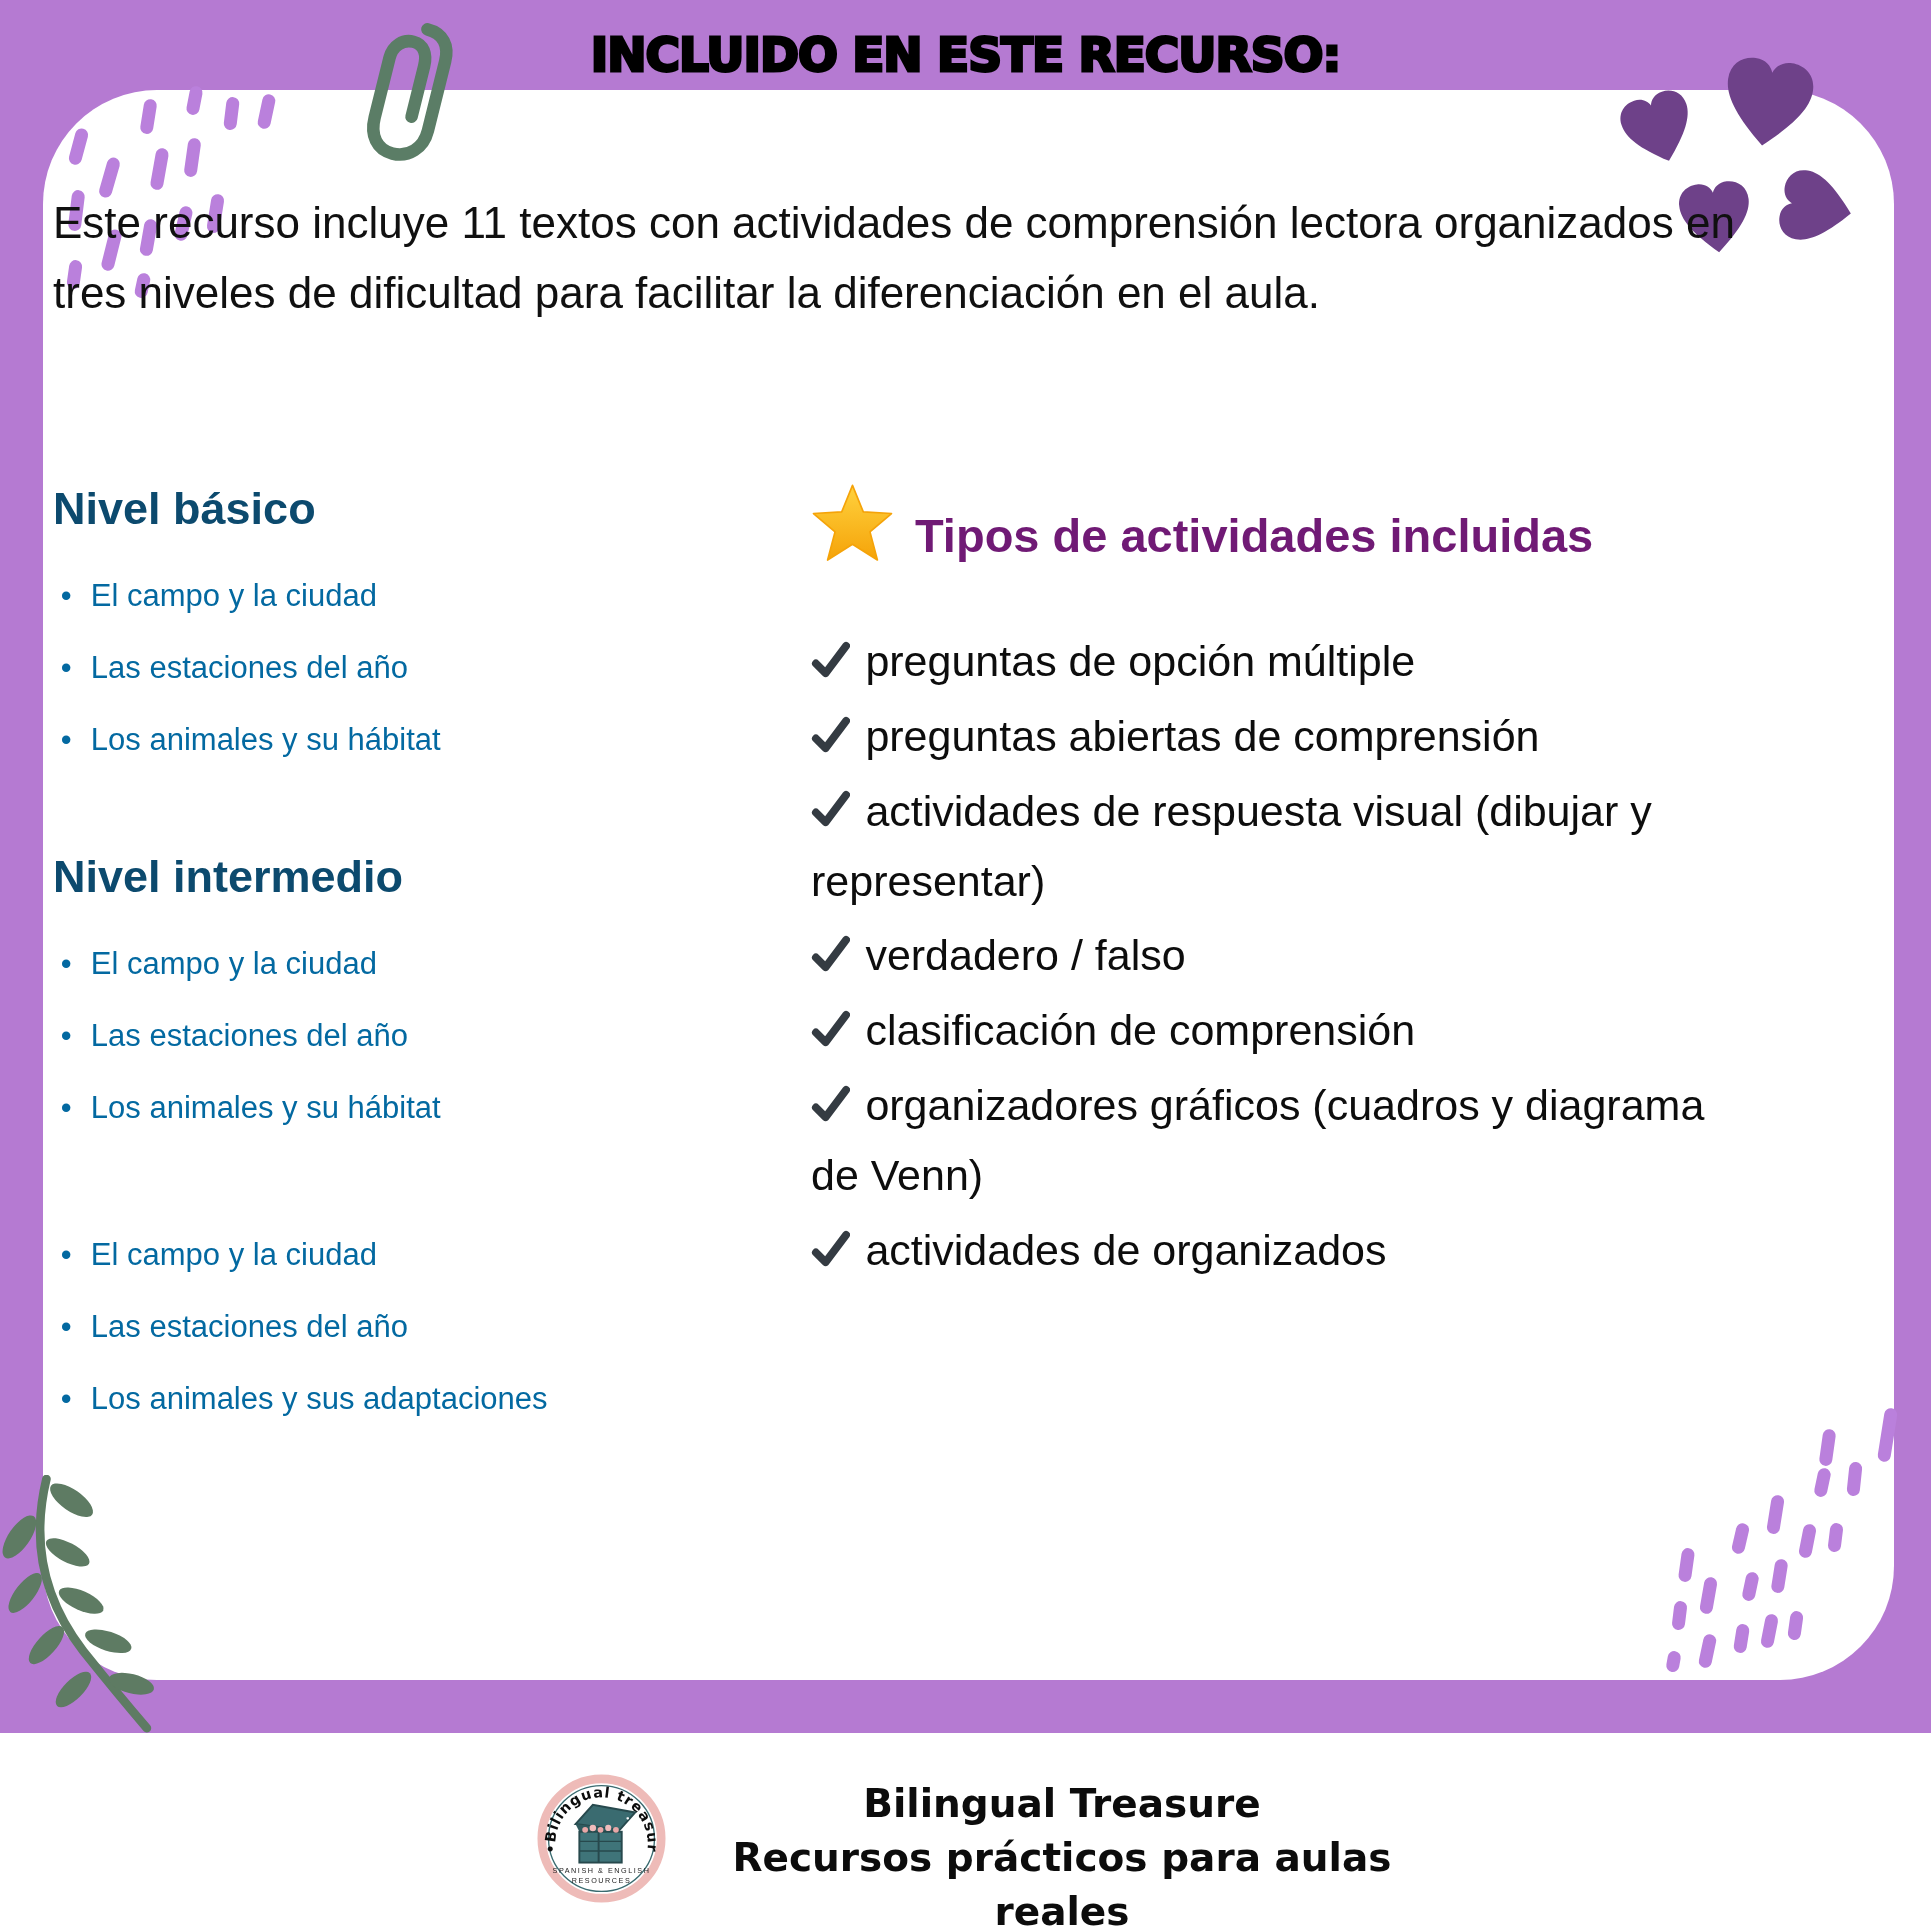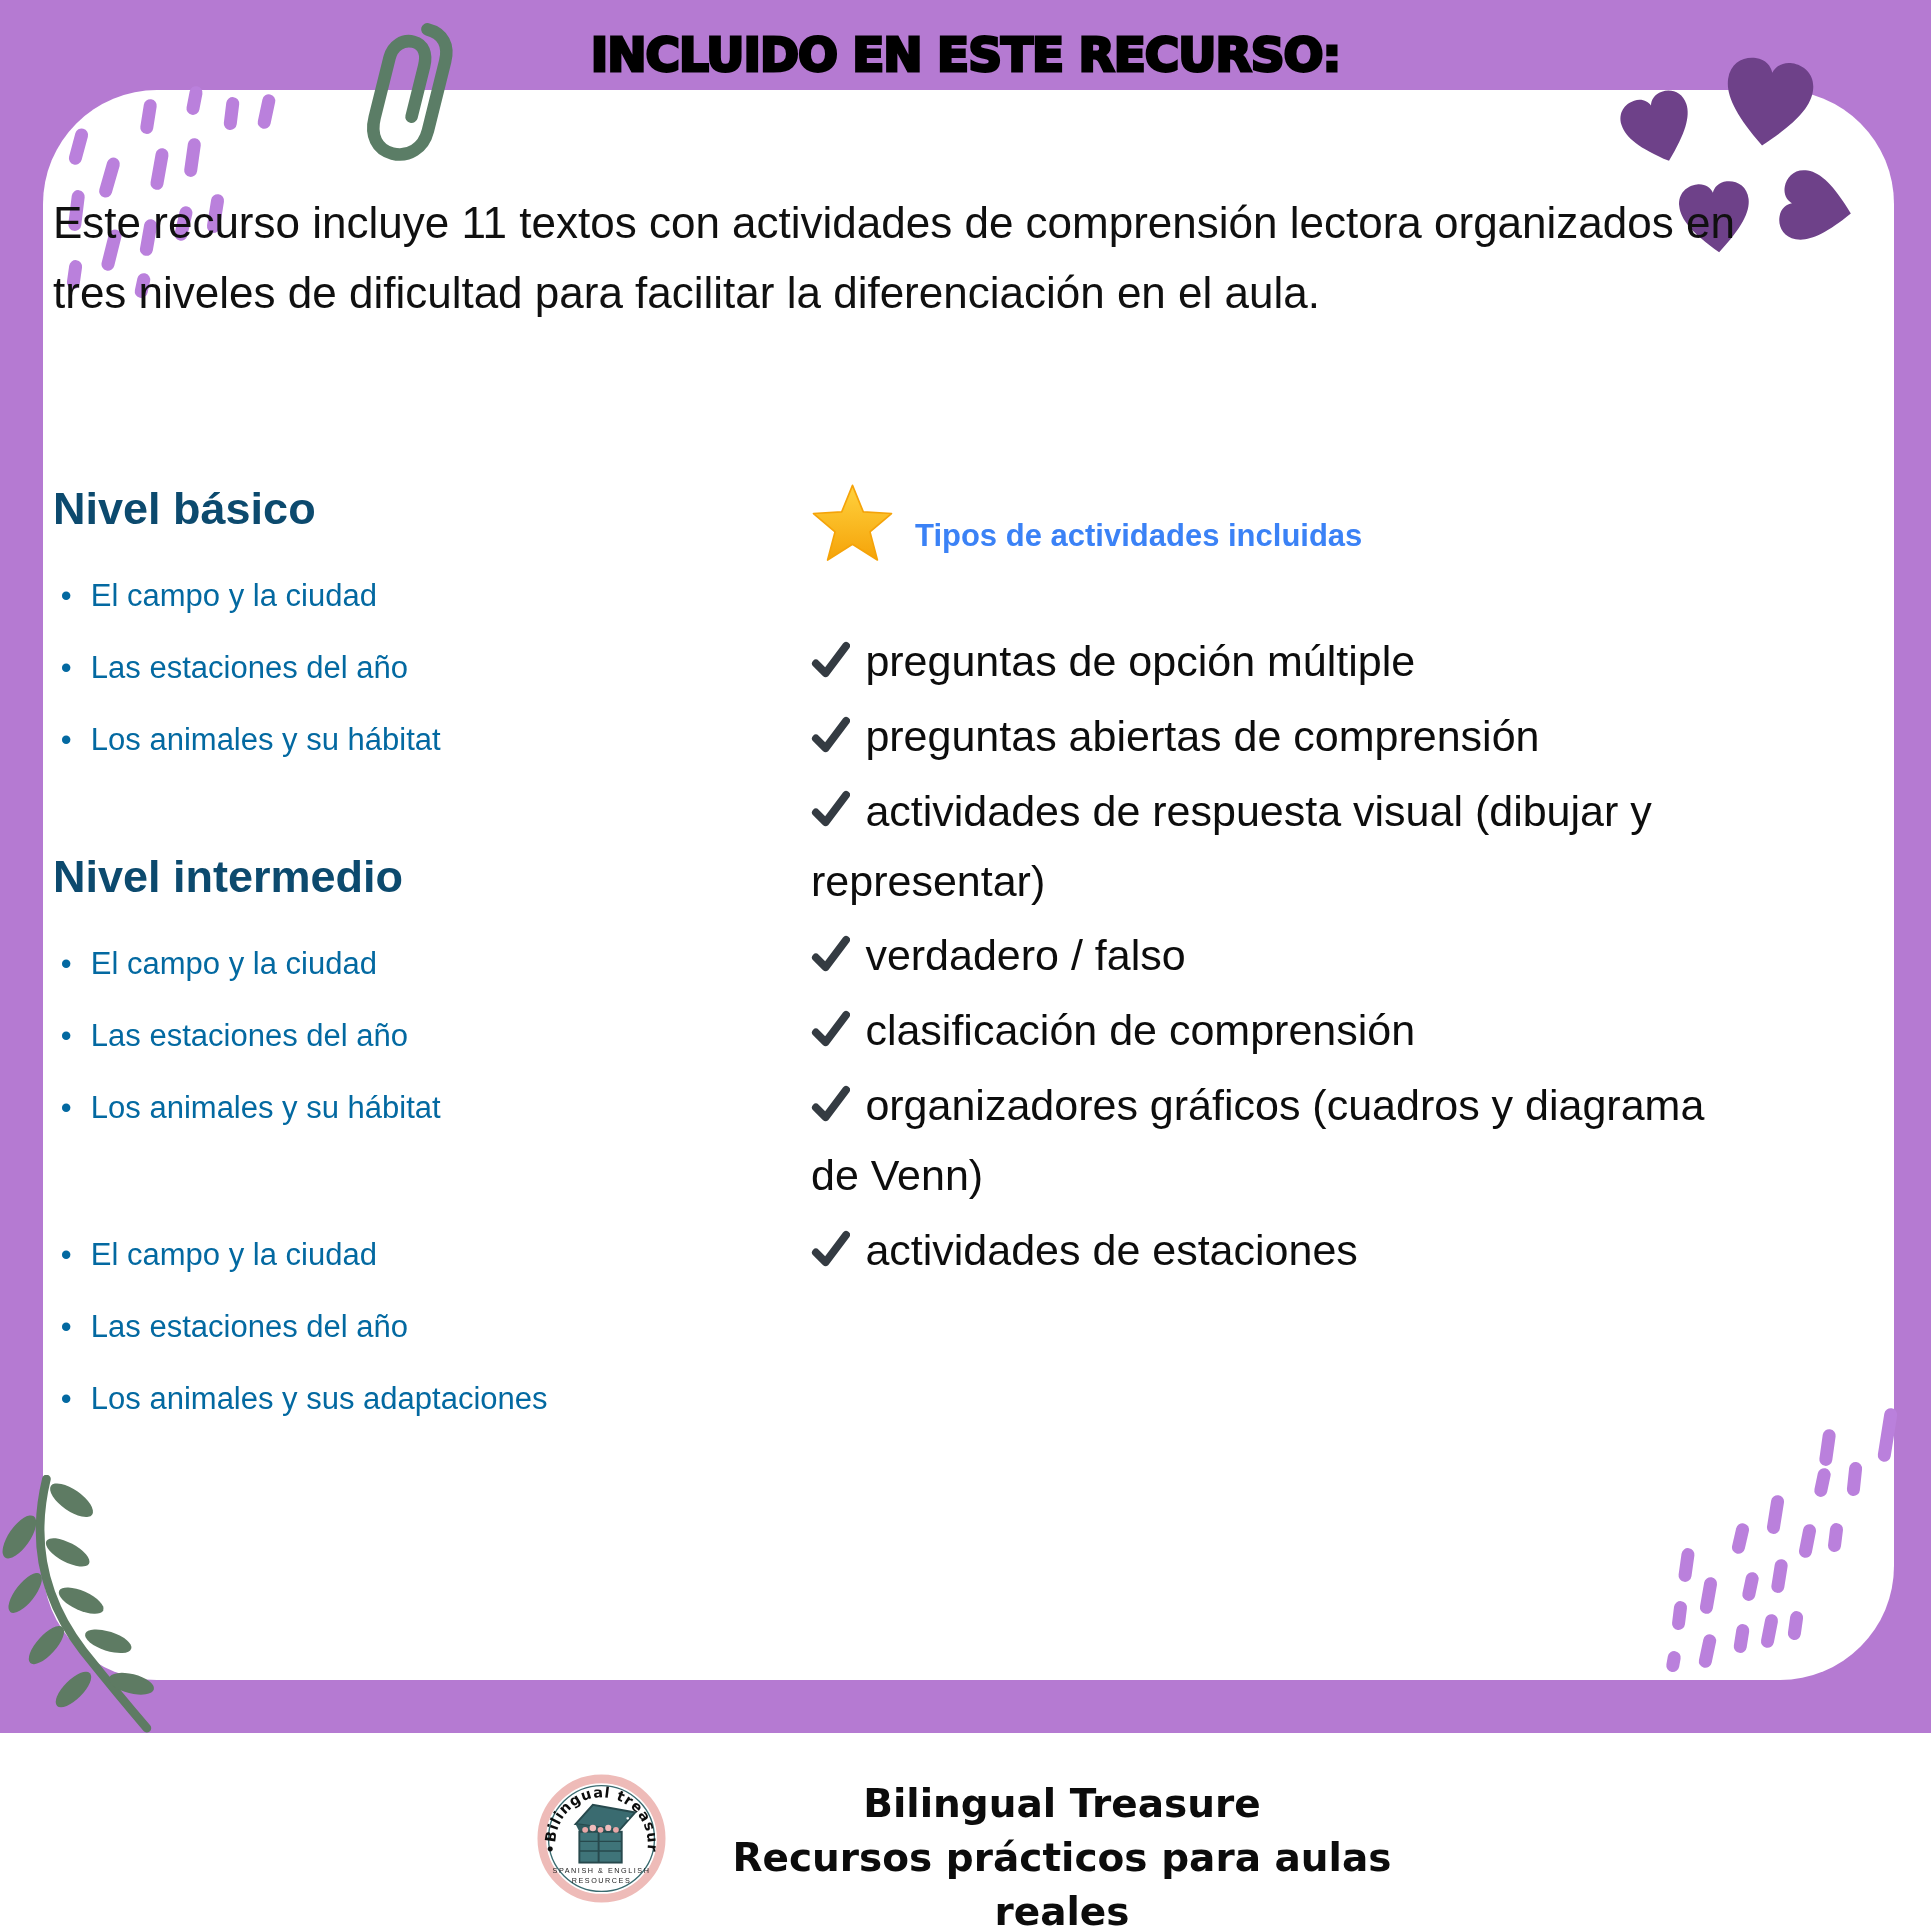--- a/index.html
+++ b/index.html
@@ -25,21 +25,21 @@
   }
   
   .levels{position:absolute;left:53px;top:483px;width:753px;}
   .level-group{margin-bottom:75px;}
   .level-heading{font-size:45px;font-weight:bold;color:#0c4a6e;margin:0 0 25px 0;}
   .level-list{list-style:none;margin:0;padding:0;font-size:31px;line-height:72px;color:#0369a1;}
   .level-list li::before{content:"•";margin-right:19.3px;margin-left:7.7px;}
   
   .activities{position:absolute;left:811px;top:483px;width:927px;}
   .act-header{display:flex;align-items:center;gap:21px;margin-bottom:62px;}
-  .act-heading{font-size:31px;font-weight:bold;color:#3b82f6;margin-top:24px;}
+  .act-heading{font-size:47px;font-weight:bold;color:#701a75;margin-top:24px;}
   .star{width:83px;height:81px;flex:0 0 auto;}
   .check-list{font-size:43px;line-height:70px;color:#0d0d0d;}
   .check-item{margin-bottom:4.8px;}
   .check{width:39px;height:39px;margin-right:15.4px;vertical-align:-2.9px;}
   
   .dash{position:absolute;width:12.6px;height:41px;background:#ba80dc;border-radius:8.7px;}
   .dashes-tl{position:absolute;left:53px;top:82px;width:261px;height:232px;}
   .dashes-br{position:absolute;left:1663px;top:1402px;width:232px;height:270px;}
   .hearts{position:absolute;left:1603px;top:39px;width:290px;height:232px;}
   .heart{position:absolute;}
@@ -188,21 +188,21 @@
           <path d="M5 24 L15 34 L36 6" fill="none" stroke="#343b42" stroke-width="8" stroke-linecap="round" stroke-linejoin="round"></path>
         </svg><span>verdadero / falso</span></div>
     <div class="check-item"><svg class="check" viewBox="0 0 40 40">
           <path d="M5 24 L15 34 L36 6" fill="none" stroke="#343b42" stroke-width="8" stroke-linecap="round" stroke-linejoin="round"></path>
         </svg><span>clasificación de comprensión</span></div>
     <div class="check-item"><svg class="check" viewBox="0 0 40 40">
           <path d="M5 24 L15 34 L36 6" fill="none" stroke="#343b42" stroke-width="8" stroke-linecap="round" stroke-linejoin="round"></path>
         </svg><span>organizadores gráficos (cuadros y diagrama de Venn)</span></div>
     <div class="check-item"><svg class="check" viewBox="0 0 40 40">
           <path d="M5 24 L15 34 L36 6" fill="none" stroke="#343b42" stroke-width="8" stroke-linecap="round" stroke-linejoin="round"></path>
-        </svg><span>actividades de estaciones</span></div>
+        </svg><span>actividades de organizados</span></div>
   </div>
 </div>
 
 <div class="footer">
   <svg class="logo" viewBox="0 0 134 134">
     <circle cx="67" cy="67" r="62" fill="#ffffff" stroke="#eebbb8" stroke-width="9"></circle>
     <circle cx="67" cy="67" r="55" fill="none" stroke="#3a6b70" stroke-width="1.4"></circle>
     <defs>
         <path id="arcTop" d="M 21 86 A 48 48 0 1 1 113 86" fill="none"></path>
       </defs>

